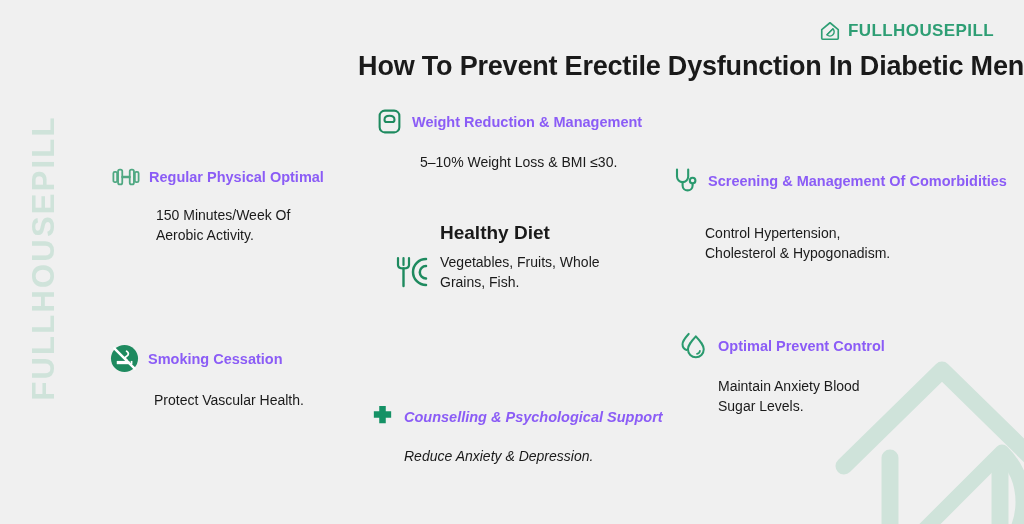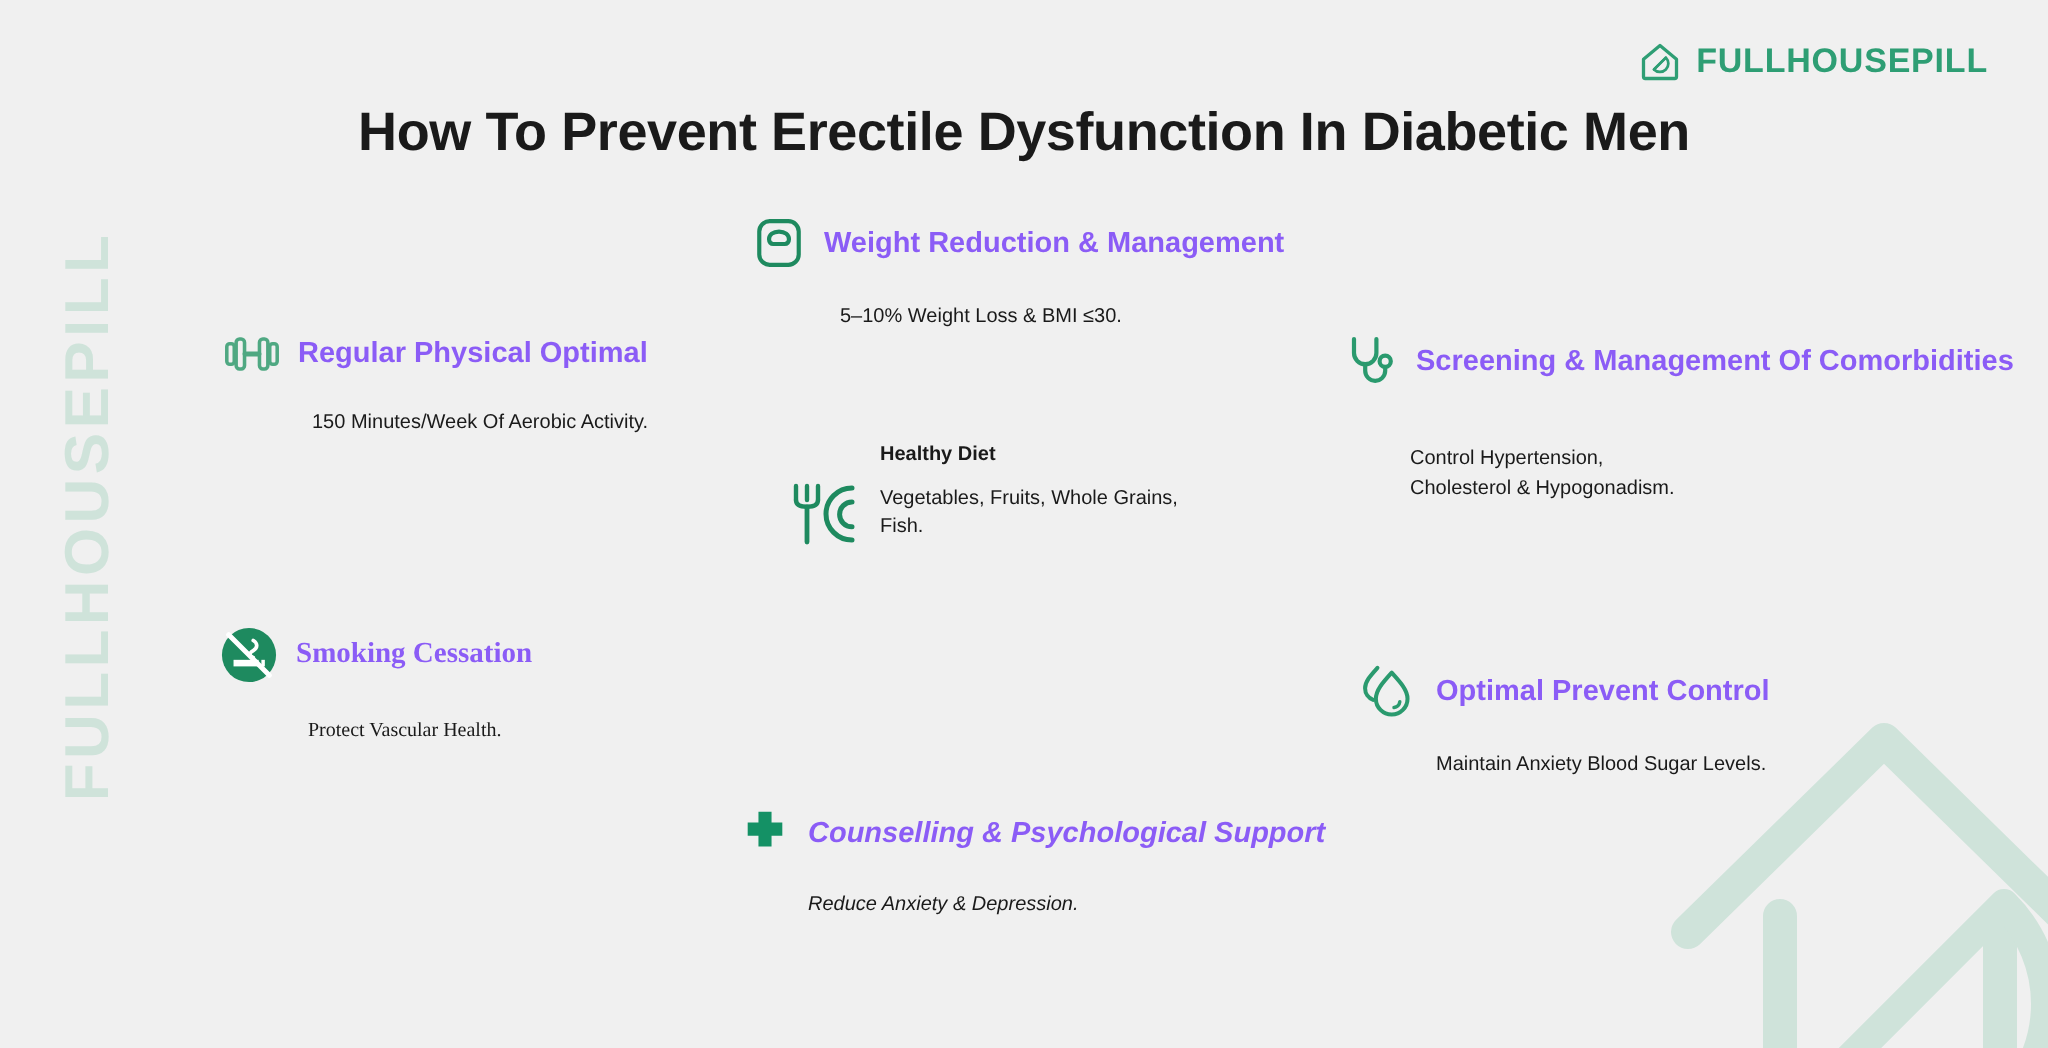--- a/index.html
+++ b/index.html
@@ -59,21 +59,21 @@
     font-size: 17px;
     font-weight: bold;
     letter-spacing: 0.4px;
     color: #2e9e74;
   }
   .page-title {
     position: absolute;
     left: 0;
     right: 0;
     top: 33px;
-    text-align: center;
+    text-align: right;
     font-size: 27px;
     font-weight: bold;
     color: #1a1a1a;
     letter-spacing: -0.2px;
   }
 
   
   .item {
     position: absolute;
   }
@@ -87,31 +87,31 @@
     display: block;
     line-height: 0;
   }
   .item-title {
     font-size: 14.5px;
     font-weight: bold;
     color: #8b5cf6;
     white-space: nowrap;
   }
   .item-desc {
-    font-size: 10px;
+    font-size: 14px;
     color: #1a1a1a;
     line-height: 1.45;
   }
 
   
   .v-a .item-desc { margin-top: 17px; margin-left: 44px; }
 
   
   .v-b .diet-title {
-    font-size: 10px;
+    font-size: 19px;
     font-weight: bold;
     color: #1a1a1a;
     margin-left: 46px;
     margin-bottom: 8px;
     white-space: nowrap;
   }
   .v-b .diet-row {
     display: flex;
     align-items: center;
     gap: 8px;
@@ -194,21 +194,21 @@
           <path d="M4 9 c0 2.6 2.5 3.4 5.5 3.4 s5.5-.8 5.5-3.4" stroke="#1e8a5f" stroke-width="2.2" stroke-linecap="round" fill="none"></path>
           <path d="M9.5 12.4 V30" stroke="#1e8a5f" stroke-width="2.4" stroke-linecap="round"></path>
           <path d="M32 3 a13 13 0 0 0 0 26" stroke="#1e8a5f" stroke-width="2.5" stroke-linecap="round" fill="none"></path>
           <path d="M32 10 a6.2 6.2 0 0 0 0 12.4" stroke="#1e8a5f" stroke-width="2.5" stroke-linecap="round" fill="none"></path>
         </svg>
       </span>
       <span class="item-desc" style="max-width:160px;">Vegetables, Fruits, Whole Grains, Fish.</span>
     </div>
   </div>
 
-  <div class="item v-a" style="left:110px; top:313px;font-family:Liberation Serif, serif;">
+  <div class="item v-a" style="left:110px; top:344px;">
     <div class="item-head">
       <span class="item-icon">
         <svg width="29" height="29" viewBox="0 0 30 30" fill="none">
           <circle cx="15" cy="15" r="14" fill="#1e8a5f"></circle>
           <path d="M7 17.5 H20 v3.4 H7 Z" fill="#ffffff"></path>
           <path d="M21.4 17.5 h1.8 v3.4 h-1.8 Z" fill="#ffffff"></path>
           <path d="M17.2 7.5 c2.4 1.4 2.4 3.8 0 5.2 c-2.4 1.4-2.4 3 0 3.6" stroke="#ffffff" stroke-width="1.9" stroke-linecap="round" fill="none"></path>
           <path d="M4.5 4.5 L25.5 25.5" stroke="#ffffff" stroke-width="2.6" stroke-linecap="round"></path>
         </svg>
       </span>

